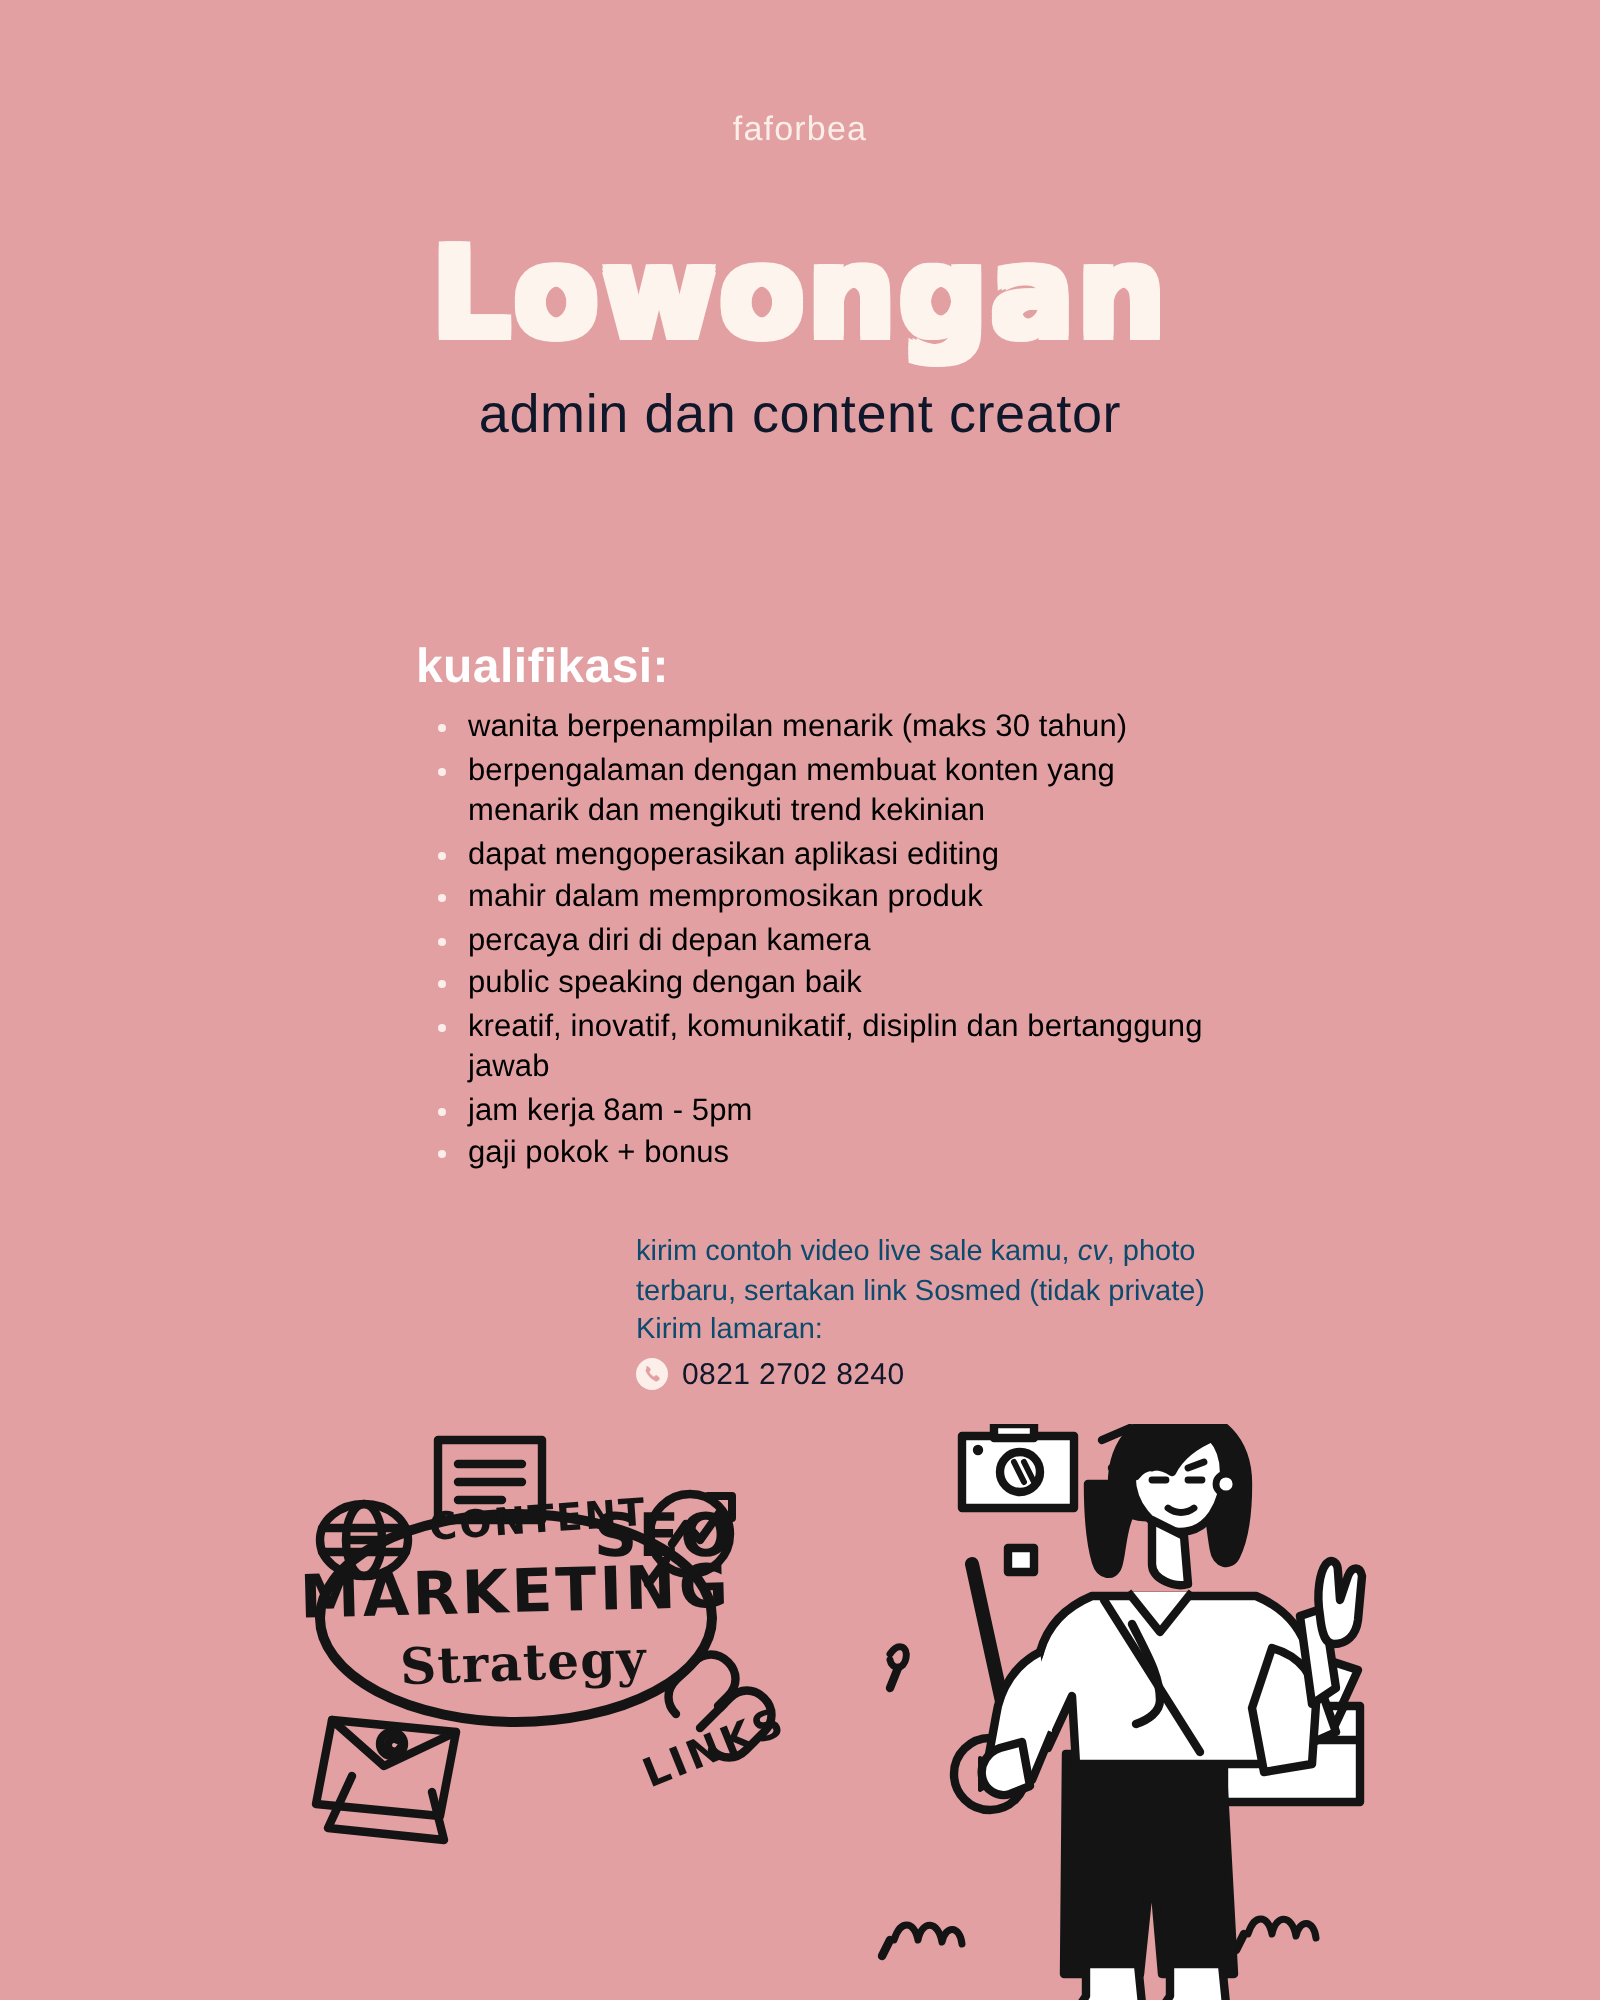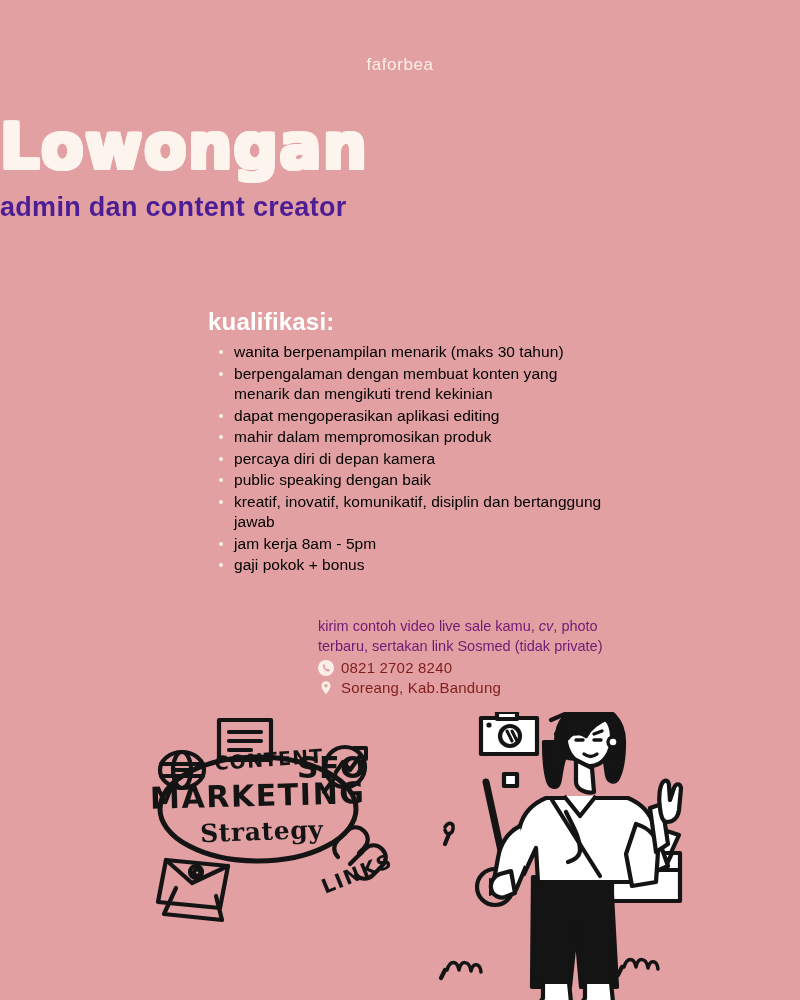--- a/index.html
+++ b/index.html
@@ -33,49 +33,49 @@
     color: #fbeee9;
     font-weight: 400;
   }
 
   
   .title-block {
     position: absolute;
     top: 118px;
     left: 0;
     width: 800px;
-    text-align: left;
+    text-align: center;
   }
   .title-line {
     font-family: "DejaVu Sans", sans-serif;
     font-weight: 700;
     color: #fdf4ee;
     font-size: 62px;
     line-height: 0.93;
     letter-spacing: 1.5px;
     display: block;
     text-shadow:
       0 0 1px #fdf4ee,
       2px 0 0 #fdf4ee, -2px 0 0 #fdf4ee,
       0 2px 0 #fdf4ee, 0 -2px 0 #fdf4ee,
       2px 2px 0 #fdf4ee, -2px -2px 0 #fdf4ee,
       2px -2px 0 #fdf4ee, -2px 2px 0 #fdf4ee;
   }
   .subtitle {
     margin-top: 16px;
     font-size: 27px;
-    color: #4c1d95;
-    font-weight: 700;
+    color: #0f172a;
+    font-weight: 400;
     letter-spacing: 0.3px;
   }
 
   
   .quals {
     position: absolute;
-    top: 308px;
+    top: 320px;
     left: 208px;
     width: 400px;
   }
   .quals-heading {
     font-size: 24px;
     font-weight: 700;
     color: #ffffff;
     letter-spacing: 0.2px;
     margin-bottom: 6px;
   }
@@ -107,32 +107,32 @@
   .contact {
     position: absolute;
     top: 617px;
     left: 318px;
     width: 320px;
   }
   .contact p {
     margin: 0;
     font-size: 14.5px;
     line-height: 19.5px;
-    color: #701a75;
+    color: #0c4a6e;
   }
   .contact .it { font-style: italic; }
   .contact-row {
     display: flex;
     align-items: center;
     gap: 7px;
     margin-top: 3px;
   }
   .contact-row .ctext {
     font-size: 15px;
-    color: #7f1d1d;
+    color: #0f172a;
     letter-spacing: 0.2px;
   }
   .ic { flex: 0 0 auto; display: block; }
 
   
   .illus {
     position: absolute;
     left: 0;
     top: 712px;
     width: 800px;
@@ -162,36 +162,30 @@
       <li>percaya diri di depan kamera</li>
       <li>public speaking dengan baik</li>
       <li>kreatif, inovatif, komunikatif, disiplin dan bertanggung jawab</li>
       <li>jam kerja 8am - 5pm</li>
       <li>gaji pokok + bonus</li>
     </ul>
   </div>
 
   <div class="contact">
     <p><span>kirim contoh video live sale kamu, </span><span class="it">cv</span><span>, photo terbaru, sertakan link Sosmed (tidak private)</span></p>
+    <p>Kirim lamaran:</p>
 
     <div class="contact-row">
       <svg class="ic" width="16" height="16" viewBox="0 0 16 16">
         <circle cx="8" cy="8" r="8" fill="#fceee8"></circle>
         <path d="M5.1 4.4c.3-.3.8-.3 1.1 0l.9.9c.3.3.3.7.1 1l-.4.5c-.1.2-.1.4 0 .5.5.8 1.1 1.4 1.9 1.9.2.1.4.1.5 0l.5-.4c.3-.2.7-.2 1 .1l.9.9c.3.3.3.8 0 1.1l-.4.4c-.4.4-1 .5-1.5.3C7.8 10.8 6 9 5 6.9c-.3-.5-.2-1.1.2-1.5l-.1-1z" fill="#e2a0a2"></path>
       </svg>
       <span class="ctext">0821 2702 8240</span>
     </div>
 
-    <div class="contact-row">
-      <svg class="ic" width="16" height="16" viewBox="0 0 16 16">
-        <path d="M8 1.2c-2.5 0-4.5 2-4.5 4.5 0 3.3 4.5 8.6 4.5 8.6s4.5-5.3 4.5-8.6c0-2.5-2-4.5-4.5-4.5z" fill="#fceee8"></path>
-        <circle cx="8" cy="5.7" r="1.7" fill="#e2a0a2"></circle>
-      </svg>
-      <span class="ctext">Soreang, Kab.Bandung</span>
-    </div>
   </div>
 
   <div class="illus">
     <svg width="800" height="288" viewBox="0 0 800 288">
       <g fill="none" stroke="#141414" stroke-width="4.2" stroke-linecap="round" stroke-linejoin="round">
 
         <g>
           <ellipse cx="182" cy="58" rx="22" ry="18"></ellipse>
           <ellipse cx="182" cy="58" rx="9" ry="18"></ellipse>
           <path d="M161 52h42M161 64h42"></path>

